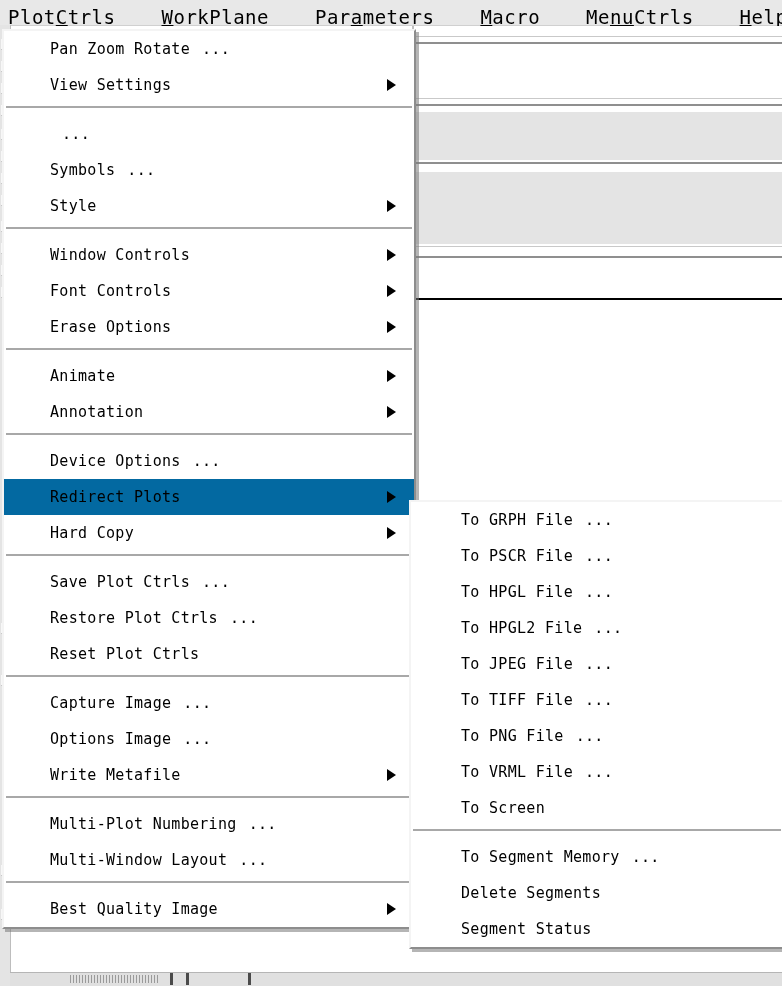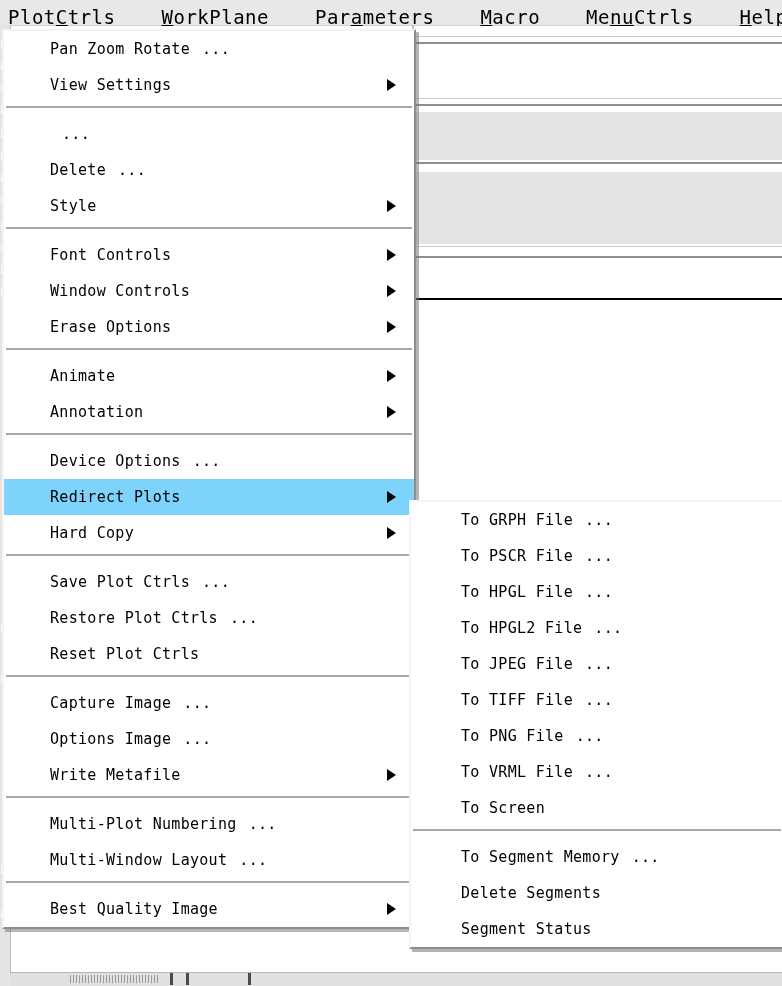--- a/index.html
+++ b/index.html
@@ -134,21 +134,21 @@
     padding-left: 46px;
     padding-right: 14px;
     font-family: "DejaVu Sans Mono", "Liberation Mono", monospace;
     font-size: 15px;
     color: #000000;
     letter-spacing: 0.3px;
     white-space: nowrap;
     box-sizing: border-box;
     cursor: default;
   }
-  .menu-item.highlight { background: #7dd3fc; }
+  .menu-item.highlight { background: #0369a1; }
   .menu-item .label { line-height: 36px; }
   .menu-item .ellipsis { margin-left: 12px; color: #000; }
   .arrow {
     position: absolute;
     right: 18px;
     top: 50%;
     transform: translateY(-50%);
     width: 0; height: 0;
     border-left: 9px solid #000000;
     border-top: 6px solid transparent;
@@ -238,34 +238,34 @@
       </div>
       <div class="menu-item">
         <span class="label">View Settings</span>
         <span class="arrow"></span>
       </div>
       <div class="separator"></div>
       <div class="menu-item">
         <span class="ellipsis">...</span>
       </div>
       <div class="menu-item">
-        <span class="label">Delete</span>
+        <span class="label">Symbols</span>
         <span class="ellipsis">...</span>
       </div>
       <div class="menu-item">
         <span class="label">Style</span>
         <span class="arrow"></span>
       </div>
       <div class="separator"></div>
       <div class="menu-item">
+        <span class="label">Window Controls</span>
+        <span class="arrow"></span>
+      </div>
+      <div class="menu-item">
         <span class="label">Font Controls</span>
-        <span class="arrow"></span>
-      </div>
-      <div class="menu-item">
-        <span class="label">Window Controls</span>
         <span class="arrow"></span>
       </div>
       <div class="menu-item">
         <span class="label">Erase Options</span>
         <span class="arrow"></span>
       </div>
       <div class="separator"></div>
       <div class="menu-item">
         <span class="label">Animate</span>
         <span class="arrow"></span>

